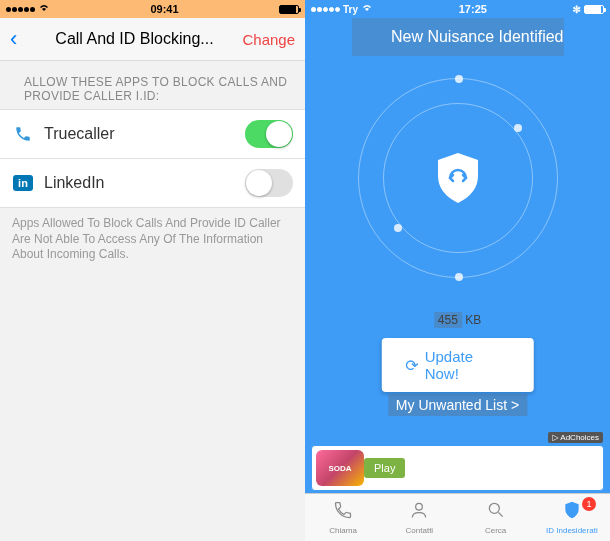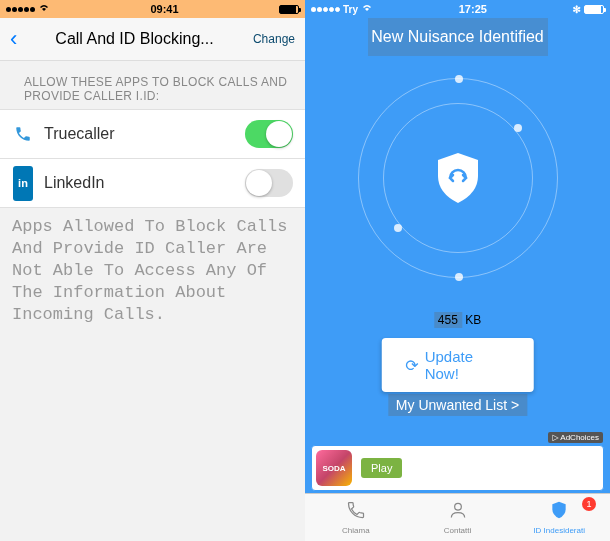--- a/index.html
+++ b/index.html
@@ -19,62 +19,62 @@
     .status-bar.light .dot { background: #fff; }
     .dot.empty { background: transparent; border: 1px solid currentColor; }
     .battery { width: 20px; height: 9px; border: 1px solid currentColor; border-radius: 2px; position: relative; }
     .battery::after { content: ''; position: absolute; right: -3px; top: 2px; width: 2px; height: 4px; background: currentColor; border-radius: 0 1px 1px 0; }
     .battery-fill { background: currentColor; height: 100%; width: 90%; }
     
     
     .nav-header { background: #f7f7f7; padding: 8px 10px; display: flex; align-items: center; border-bottom: 1px solid #ddd; }
     .back-chevron { color: #007aff; font-size: 22px; font-weight: 300; margin-right: 8px; }
     .nav-title { font-size: 16px; font-weight: 400; flex: 1; white-space: nowrap; overflow: hidden; text-overflow: ellipsis; margin-left: 30px; }
-    .nav-action { color: #0c4a6e; font-size: 12px; }
+    .nav-action { color: #ef4444; font-size: 15px; }
     
     .section-header { padding: 14px 12px 6px; font-size: 11px; color: #888; text-transform: uppercase; letter-spacing: 0.3px; margin-left: 12px; }
     .section-header.long { text-transform: none; font-size: 12px; }
     
     .list-row { background: #fff; padding: 10px 12px; display: flex; align-items: center; border-top: 1px solid #e0e0e0; border-bottom: 1px solid #e0e0e0; min-height: 44px; }
     .list-row + .list-row { border-top: none; }
     .row-icon { width: 22px; height: 22px; margin-right: 10px; display: flex; align-items: center; justify-content: center; }
     .phone-icon { color: #3498db; font-size: 18px; }
-    .linkedin-box { width: 20px; height: 35px; background: #0077b5; color: #fff; border-radius: 3px; font-size: 11px; font-weight: bold; display: flex; align-items: center; justify-content: center; }
+    .linkedin-box { width: 20px; height: 16px; background: #0077b5; color: #fff; border-radius: 3px; font-size: 11px; font-weight: bold; display: flex; align-items: center; justify-content: center; }
     .row-label { flex: 1; font-size: 16px; color: #333; }
     .toggle { width: 48px; height: 28px; border-radius: 14px; position: relative; }
     .toggle.on { background: #4cd964; }
     .toggle.off { background: #e0e0e0; }
     .toggle-knob { width: 26px; height: 26px; border-radius: 50%; background: #fff; position: absolute; top: 1px; box-shadow: 0 1px 3px rgba(0,0,0,0.3); }
     .toggle.on .toggle-knob { right: 1px; }
     .toggle.off .toggle-knob { left: 1px; }
     
-    .footer-text { padding: 8px 12px; font-size: 17px; color: #999; line-height: 1.3; font-family: Liberation Mono, monospace; }
+    .footer-text { padding: 8px 12px; font-size: 12px; color: #999; line-height: 1.3; }
     
     
     .right-body { position: relative; height: 420px; }
-    .new-nuisance { text-align: center; color: #fff; font-size: 16px; padding: 10px 0; background: rgba(100,100,100,0.25); margin: 0 auto; width: 180px; }
+    .new-nuisance { text-align: right; color: #fff; font-size: 16px; padding: 10px 0; background: rgba(100,100,100,0.25); margin: 0 auto; width: 212px; }
     
     .orbit-container { position: absolute; top: 60px; left: 50%; transform: translateX(-50%); width: 200px; height: 200px; }
     .orbit { position: absolute; border: 1px solid rgba(255,255,255,0.4); border-radius: 50%; }
     .orbit1 { width: 200px; height: 200px; top: 0; left: 0; }
     .orbit2 { width: 150px; height: 150px; top: 25px; left: 25px; }
     .orbit-dot { width: 8px; height: 8px; background: rgba(255,255,255,0.8); border-radius: 50%; position: absolute; }
     .shield { position: absolute; top: 70px; left: 70px; width: 60px; height: 60px; }
     .shield svg { width: 100%; height: 100%; }
     
-    .kb-text { position: absolute; top: 295px; left: 50%; transform: translateX(-50%); color: #000000; font-size: 12px; }
+    .kb-text { position: absolute; top: 295px; left: 50%; transform: translateX(-50%); color: #404040; font-size: 12px; }
     .kb-num { background: rgba(100,100,100,0.3); padding: 1px 4px; }
     
     .update-btn { position: absolute; top: 320px; left: 50%; transform: translateX(-50%); background: #fff; color: #3e9cf7; padding: 10px 24px; border-radius: 4px; font-size: 15px; display: flex; align-items: center; gap: 6px; box-shadow: 0 2px 4px rgba(0,0,0,0.2); }
     .refresh-icon { font-size: 16px; }
     
     .unwanted-link { position: absolute; top: 376px; left: 50%; transform: translateX(-50%); color: #fff; font-size: 14px; background: rgba(100,100,100,0.3); padding: 3px 8px; }
     
-    .ad-banner { position: absolute; bottom: 50px; left: 6px; right: 6px; background: #fff; border-radius: 4px; padding: 4px; display: flex; align-items: center; gap: 9px; border: 1px solid #3e9cf7; }
-    .ad-icon { width: 36px; height: 36px; background: linear-gradient(135deg, #ff6b9d, #c44569, #f8b500); border-radius: 6px; font-size: 8px; color: #fff; display: flex; align-items: center; justify-content: center; font-weight: bold; }
+    .ad-banner { position: absolute; bottom: 50px; left: 6px; right: 6px; background: #fff; border-radius: 4px; padding: 4px; display: flex; align-items: center; gap: 0; border: 1px solid #3e9cf7; }
+    .ad-icon { width: 48px; height: 36px; background: linear-gradient(135deg, #ff6b9d, #c44569, #f8b500); border-radius: 6px; font-size: 8px; color: #fff; display: flex; align-items: center; justify-content: center; font-weight: bold; }
     .ad-text { flex: 1; font-size: 9px; color: #666; }
     .ad-title { font-size: 11px; color: #333; font-weight: 500; }
     .ad-play { background: #7cb342; color: #fff; padding: 4px 10px; border-radius: 3px; font-size: 11px; }
     .adchoices { position: absolute; top: -14px; right: 0; background: #555; color: #fff; font-size: 8px; padding: 1px 4px; border-radius: 2px; }
     
     .tab-bar { position: absolute; bottom: 0; left: 0; right: 0; height: 48px; background: #f8f8f8; border-top: 1px solid #ccc; display: flex; }
     .tab { flex: 1; display: flex; flex-direction: column; align-items: center; justify-content: center; font-size: 8px; color: #888; position: relative; }
     .tab.active { color: #3e9cf7; }
     .tab-icon { font-size: 18px; margin-bottom: 1px; }
     .badge { position: absolute; top: 3px; right: 14px; background: #ff3b30; color: #fff; border-radius: 8px; min-width: 14px; height: 14px; font-size: 9px; display: flex; align-items: center; justify-content: center; }
@@ -219,20 +219,29 @@
       </div>
       <div class="tab">
         <span class="tab-icon">
           <svg width="20" height="20" viewBox="0 0 24 24">
               <circle cx="12" cy="8" r="4" fill="none" stroke="currentColor" stroke-width="1.5"></circle>
               <path d="M4 21 Q4 15 12 15 Q20 15 20 21" fill="none" stroke="currentColor" stroke-width="1.5"></path>
             </svg>
         </span>
         <span>Contatti</span>
       </div>
+      <div class="tab">
+        <span class="tab-icon">
+          <svg width="20" height="20" viewBox="0 0 24 24">
+              <circle cx="10" cy="10" r="6" fill="none" stroke="currentColor" stroke-width="1.5"></circle>
+              <line x1="15" y1="15" x2="20" y2="20" stroke="currentColor" stroke-width="1.5"></line>
+            </svg>
+        </span>
+        <span>Cerca</span>
+      </div>
       <div class="tab active">
         <span class="tab-icon">
           <svg width="20" height="20" viewBox="0 0 24 24">
               <path d="M12 2 L20 5 L20 11 Q20 18 12 22 Q4 18 4 11 L4 5 Z" fill="currentColor"></path>
             </svg>
         </span>
         <span class="badge">1</span>
         <span>ID Indesiderati</span>
       </div>
     </div>

